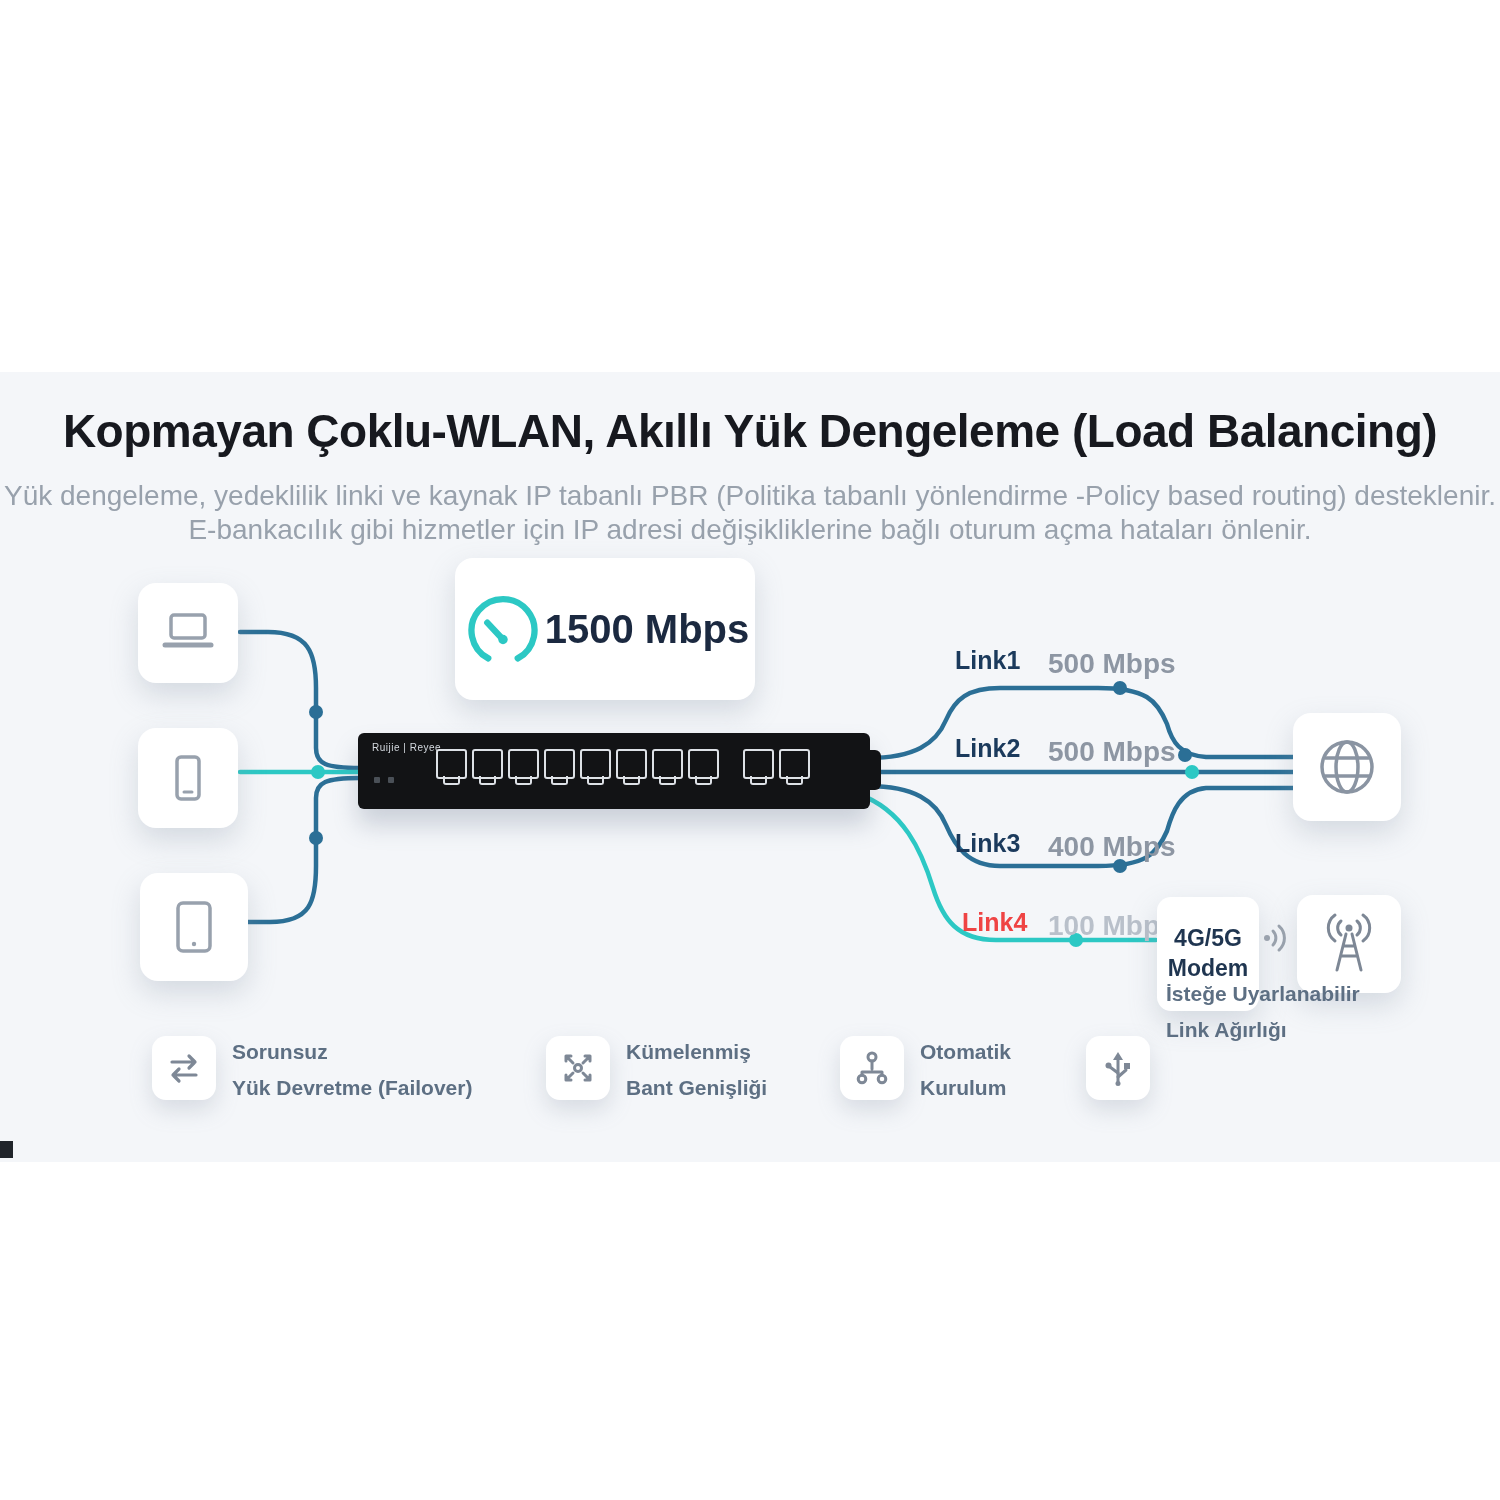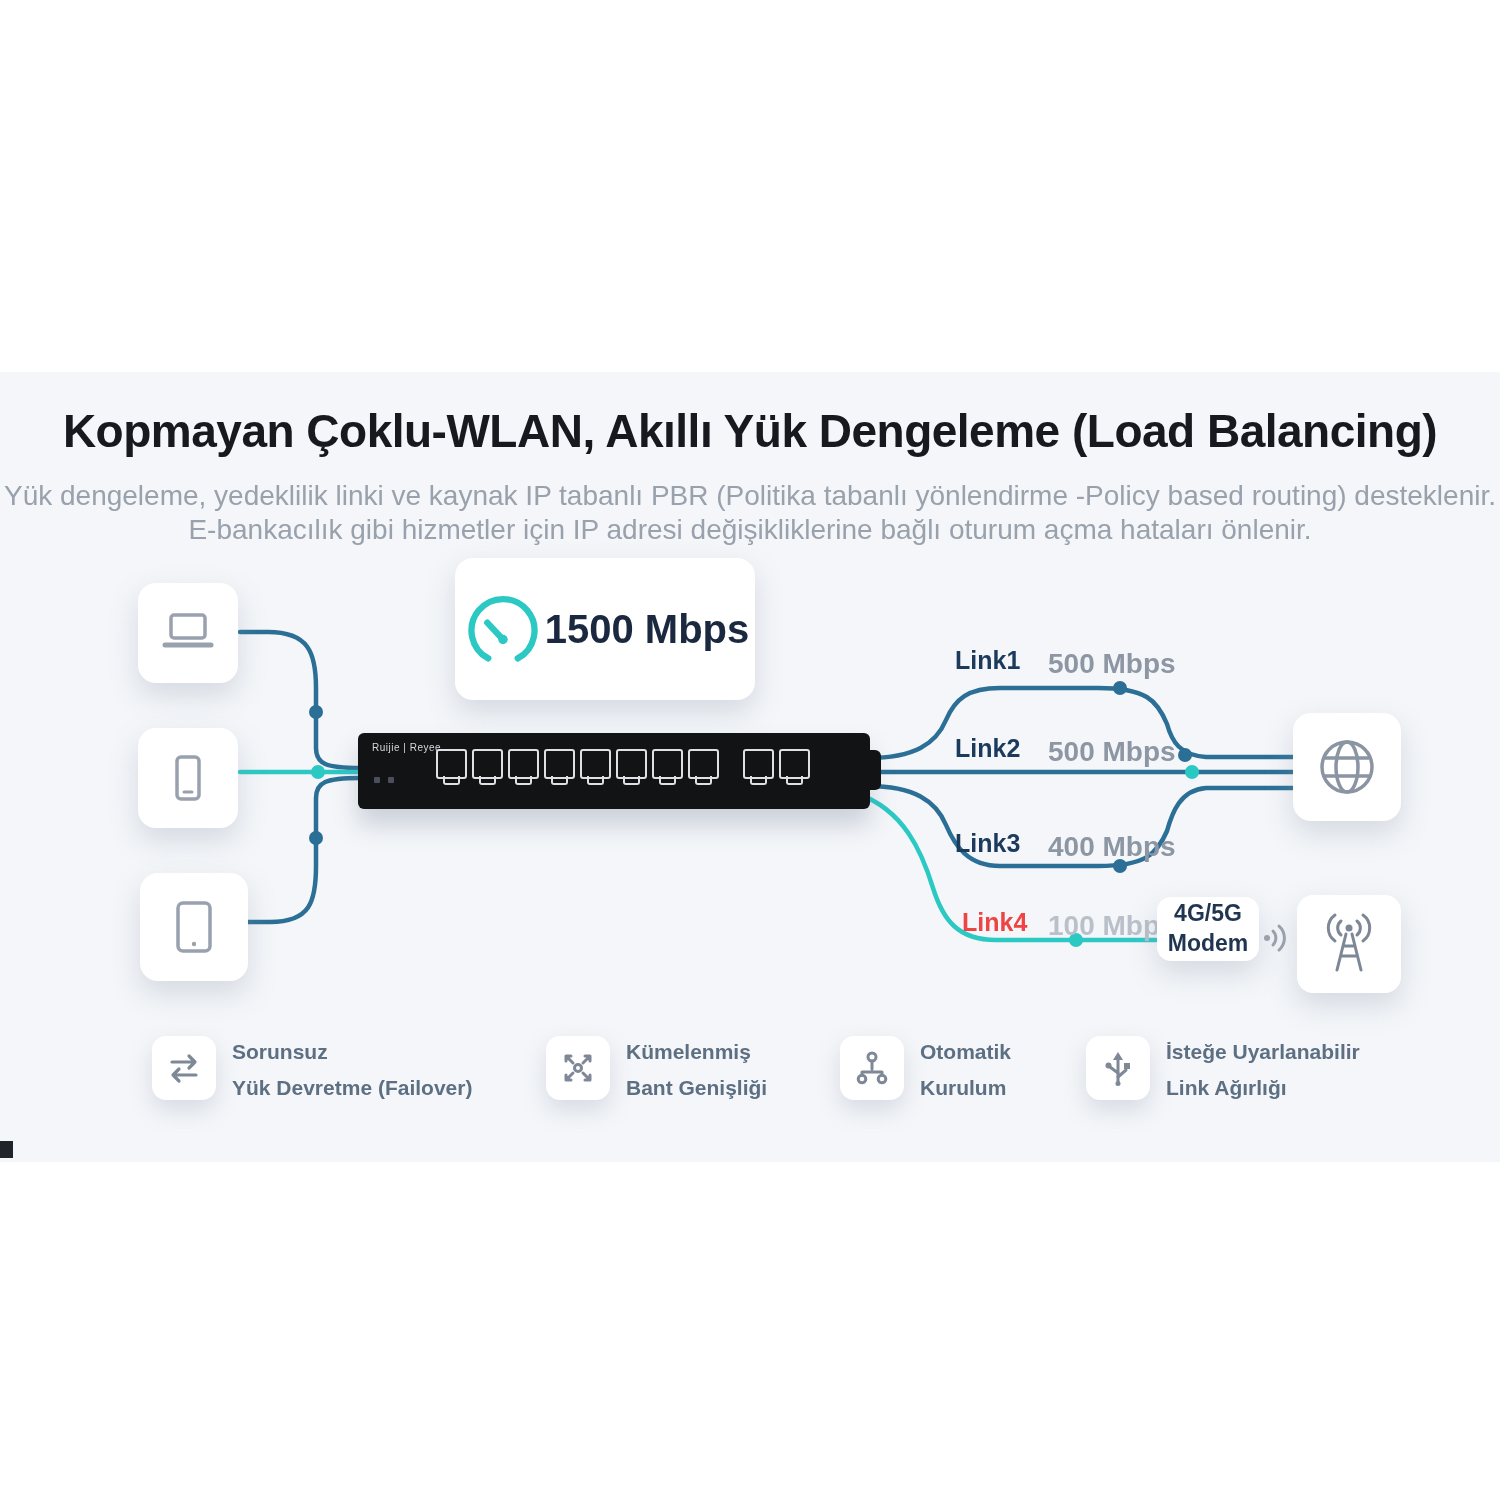--- a/index.html
+++ b/index.html
@@ -41,29 +41,29 @@
   .link-speed{position:absolute;font-size:28px;font-weight:bold;color:#8d96a3;}
   .ln1{left:955px;top:646px;} .ls1{left:1048px;top:648px;}
   .ln2{left:955px;top:734px;} .ls2{left:1048px;top:736px;}
   .ln3{left:955px;top:829px;} .ls3{left:1048px;top:831px;}
   .ln4{left:962px;top:908px;color:#ef4444;} .ls4{left:1048px;top:910px;color:#b9c0ca;}
 
   .dev-laptop{left:138px;top:583px;width:100px;height:100px;}
   .dev-phone{left:138px;top:728px;width:100px;height:100px;}
   .dev-tablet{left:140px;top:873px;width:108px;height:108px;}
   .globe-card{left:1293px;top:713px;width:108px;height:108px;}
-  .modem-card{left:1157px;top:897px;width:102px;height:64px;border-radius:14px;}
+  .modem-card{left:1157px;top:897px;width:102px;height:114px;border-radius:14px;}
   .modem-text{font-size:23px;font-weight:bold;color:#1f3550;text-align:center;line-height:1.3;}
   .antenna-card{left:1297px;top:895px;width:104px;height:98px;border-radius:16px;}
   .signal{position:absolute;left:1261px;top:918px;}
 
   .feat-icon{width:64px;height:64px;border-radius:14px;box-shadow:0 10px 22px rgba(140,152,170,.28);}
   .f1{left:152px;top:1036px;} .f2{left:546px;top:1036px;} .f3{left:840px;top:1036px;} .f4{left:1086px;top:1036px;}
   .feat-text{position:absolute;font-size:21px;font-weight:bold;color:#5d6f83;line-height:36px;}
-  .ft1{left:232px;top:1034px;} .ft2{left:626px;top:1034px;} .ft3{left:920px;top:1034px;} .ft4{left:1166px;top:1034px;}
+  .ft1{left:232px;top:1034px;} .ft2{left:626px;top:1034px;} .ft3{left:920px;top:1034px;} .ft4{left:1166px;top:976px;}
 
   .artifact{position:absolute;left:0;top:1141px;width:13px;height:17px;background:#20242a;}
 </style>
 </head>
 <body>
 
 <div class="page">
   <div class="band"></div>
 
   <h1 class="title">Kopmayan Çoklu-WLAN, Akıllı Yük Dengeleme (Load Balancing)</h1>

